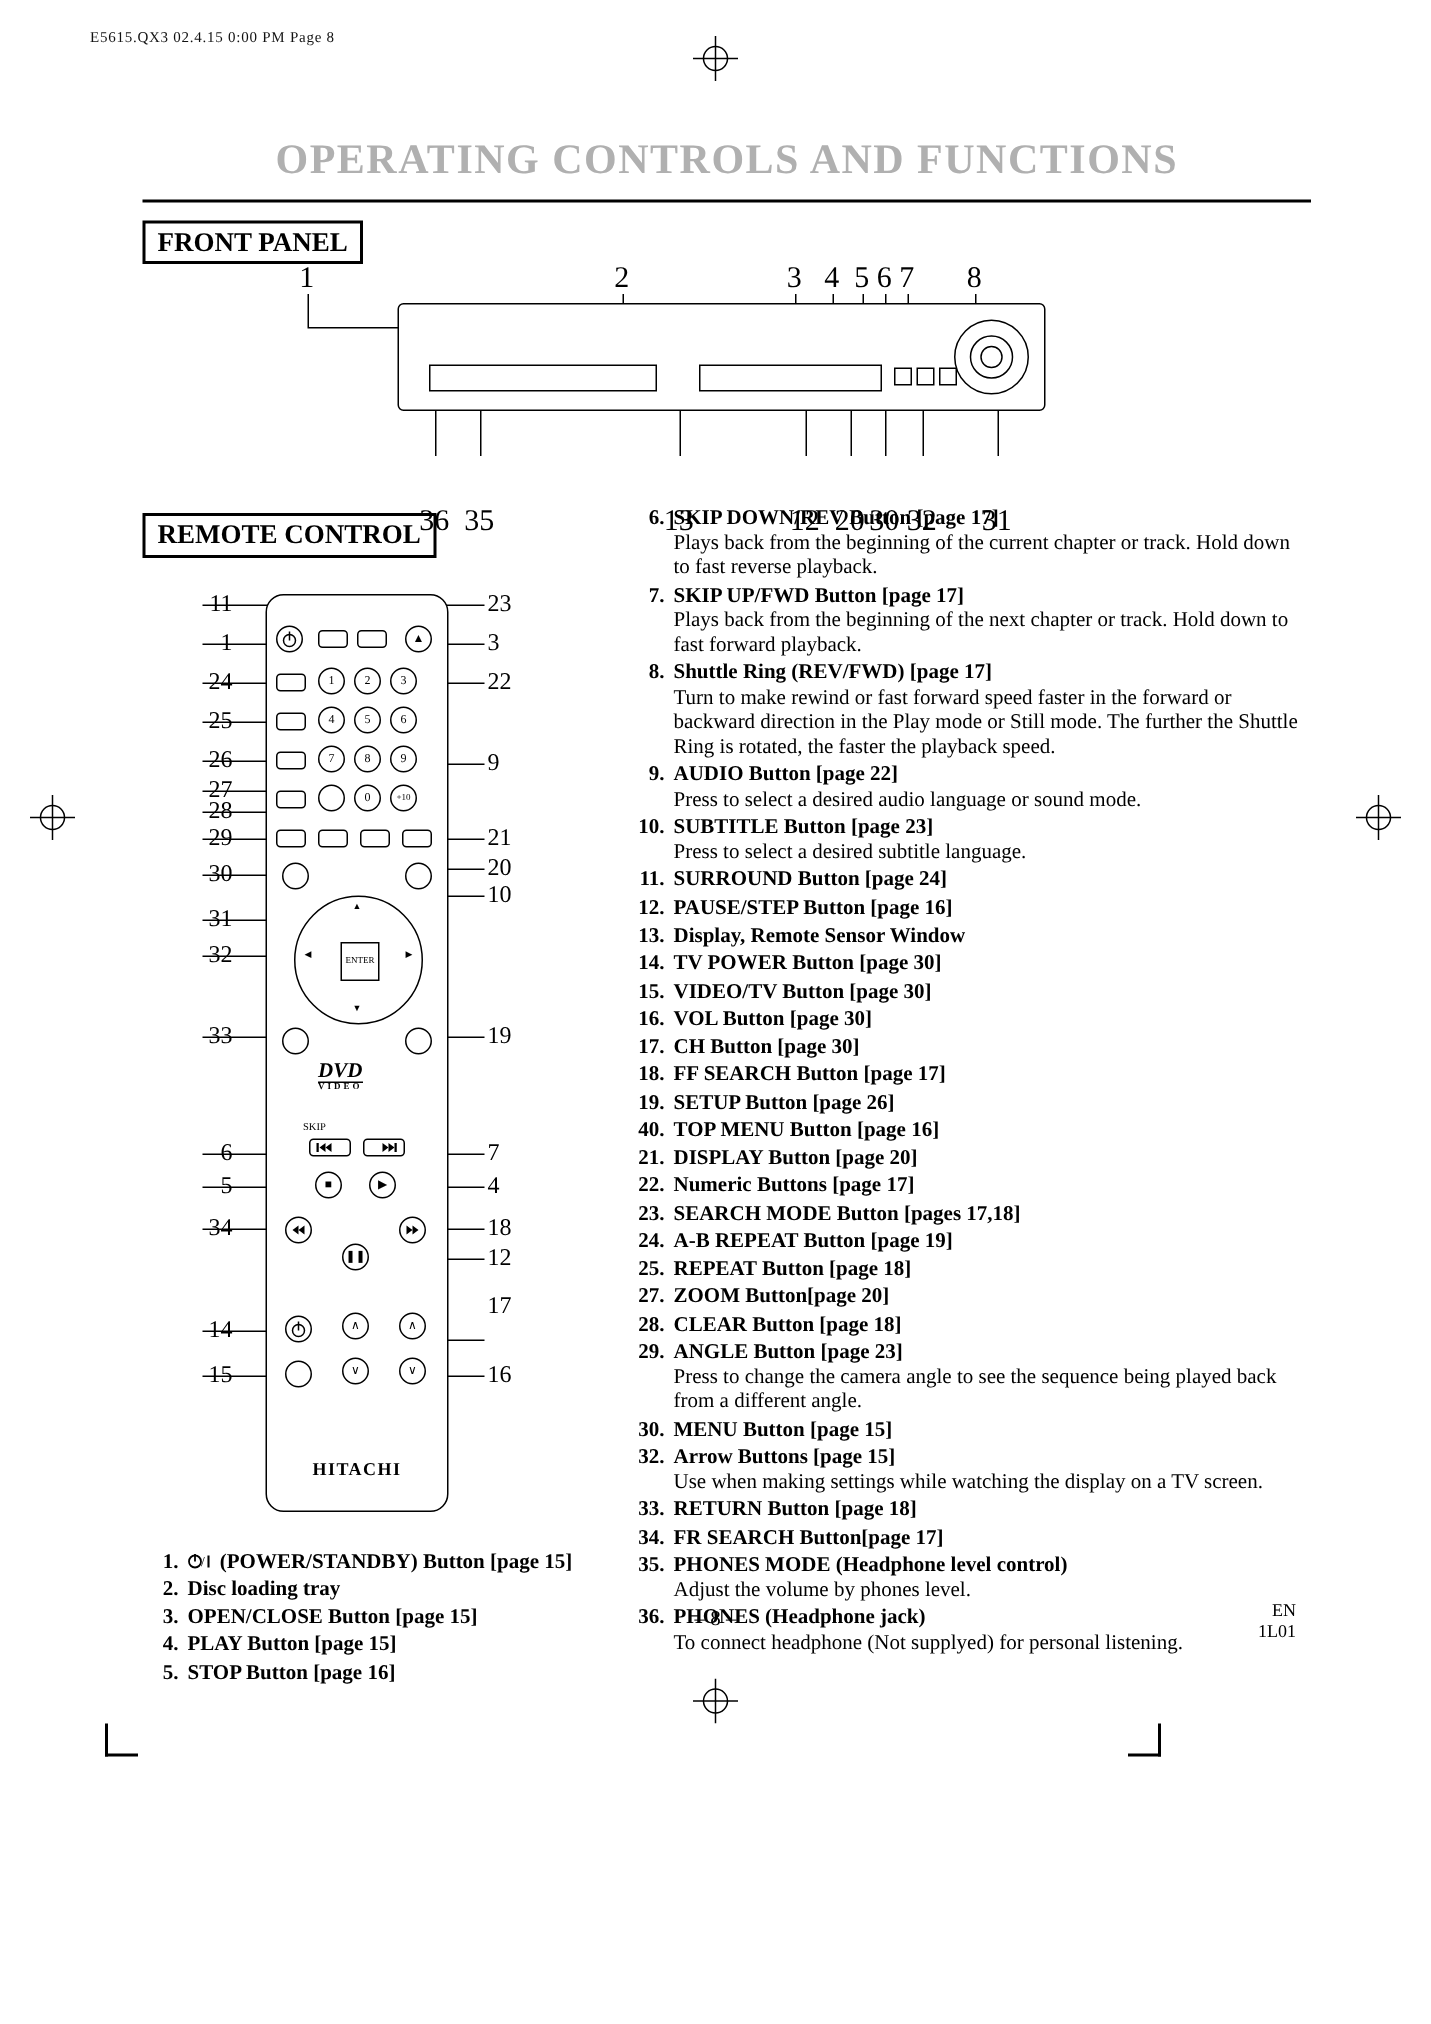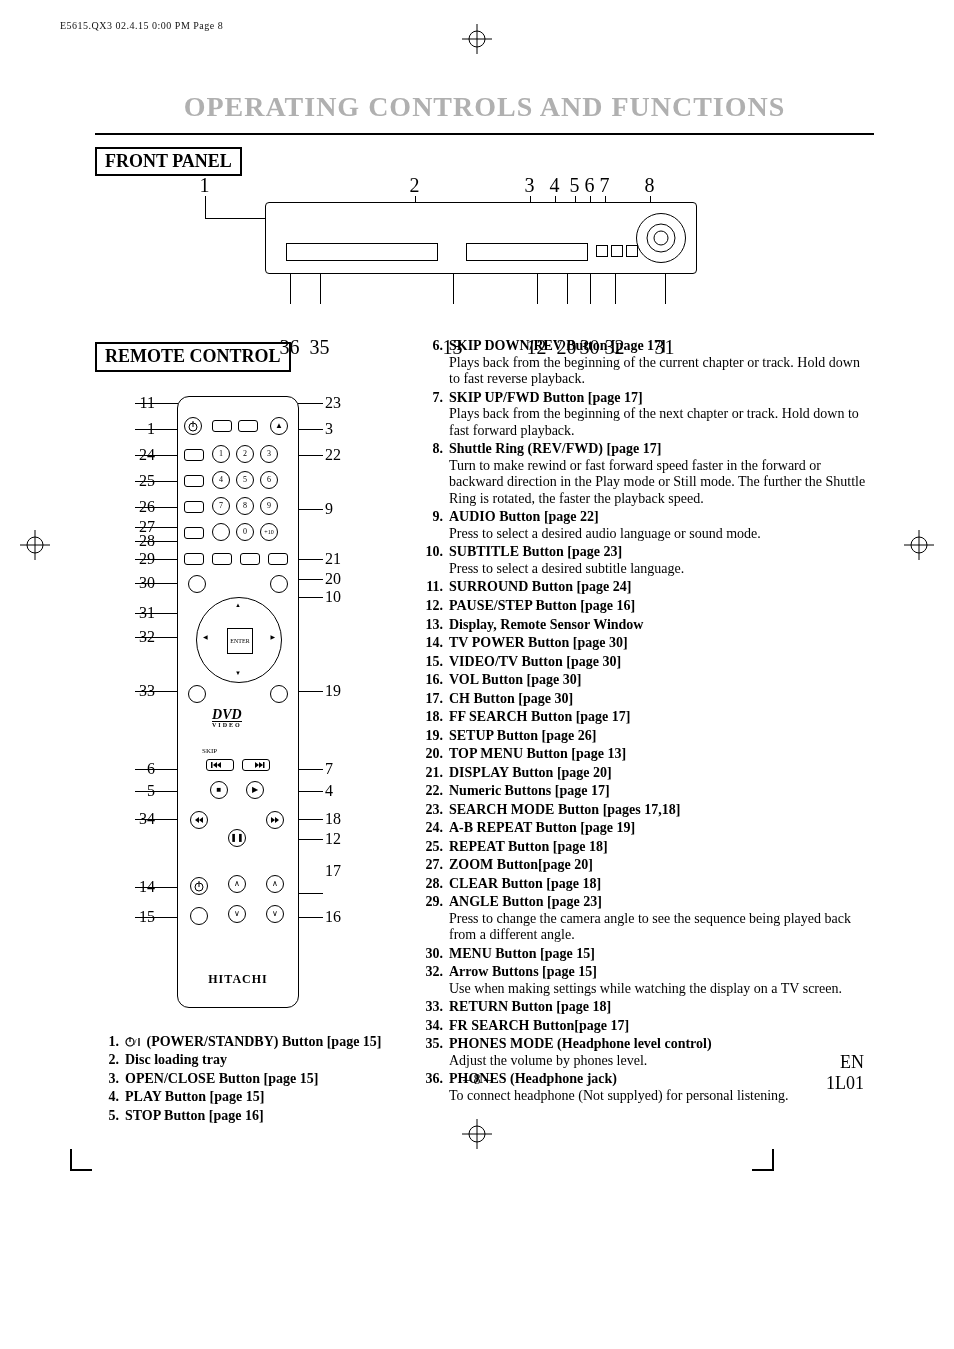--- a/index.html
+++ b/index.html
@@ -228,21 +228,21 @@
     bottom: 260px;
     left: 0; right: 0;
     text-align: center;
     font-size: 14px;
   }
   .footer-right {
     position: absolute;
     bottom: 255px;
     right: 90px;
     text-align: right;
-    font-size: 18px;
+    font-size: 12px;
   }
   .crop-bl {
     position: absolute;
     left: 70px;
     bottom: 178px;
     width: 20px; height: 20px;
     border-left: 2px solid #000;
     border-bottom: 2px solid #000;
   }
   .crop-br {
@@ -616,22 +616,22 @@
         </div>
         <div class="desc-item">
           <div class="num">18.</div>
           <div class="content"><span class="ti">FF SEARCH Button [page 17]</span></div>
         </div>
         <div class="desc-item">
           <div class="num">19.</div>
           <div class="content"><span class="ti">SETUP Button [page 26]</span></div>
         </div>
         <div class="desc-item">
-          <div class="num">20.</div>
-          <div class="content"><span class="ti">TOP MENU Button [page 13]</span></div>
+          <div class="num">40.</div>
+          <div class="content"><span class="ti">TOP MENU Button [page 16]</span></div>
         </div>
         <div class="desc-item">
           <div class="num">21.</div>
           <div class="content"><span class="ti">DISPLAY Button [page 20]</span></div>
         </div>
         <div class="desc-item">
           <div class="num">22.</div>
           <div class="content"><span class="ti">Numeric Buttons [page 17]</span></div>
         </div>
         <div class="desc-item">

